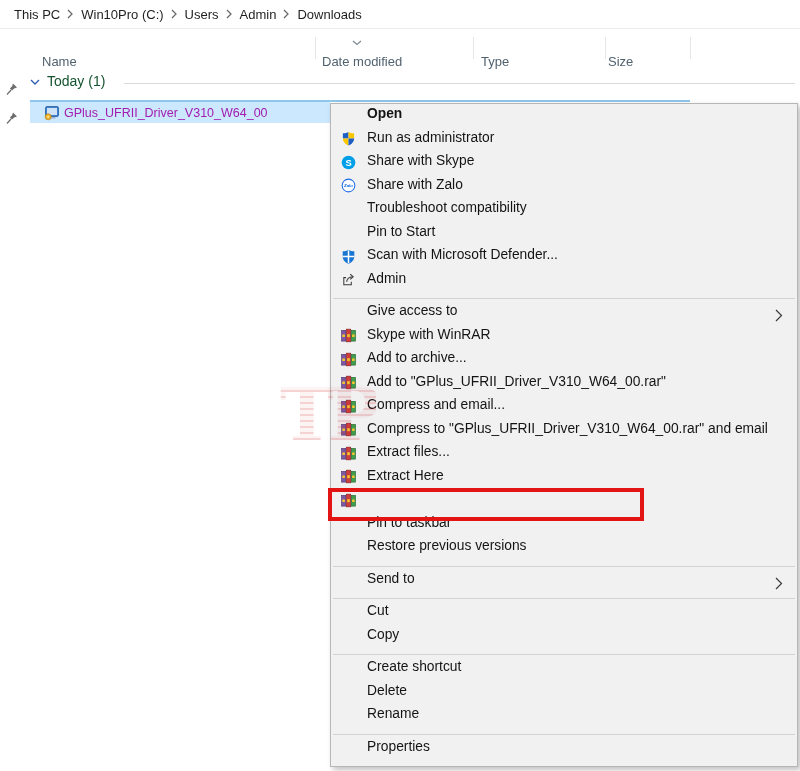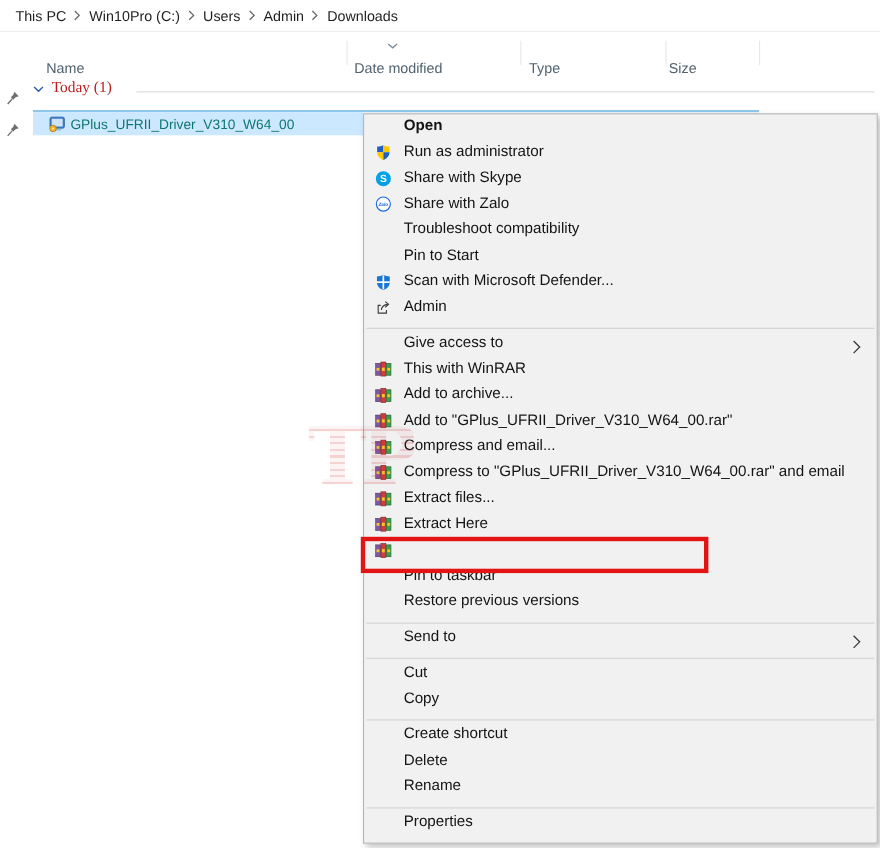--- a/index.html
+++ b/index.html
@@ -15,32 +15,32 @@
   }
   .crumb{padding:0 4px;cursor:default;}
   .crumb-sep{display:flex;align-items:center;padding:0 3px;}
   
   .col-header-row{position:relative;height:36px;}
   .col-label{position:absolute;top:25px;font-size:13px;color:#51626f;}
   .col-divider{position:absolute;top:8px;width:1px;height:22px;background:#e7e7e7;}
   .sort-chevron{position:absolute;top:3px;}
   
   .group-row{position:absolute;top:72px;left:30px;display:flex;align-items:center;gap:7px;}
-  .group-label{font-size:14px;color:#b91c1c;font-family:Liberation Serif, serif;}
+  .group-label{font-size:14px;color:#14532d;}
   .group-rule{position:absolute;top:83px;left:124px;width:671px;height:1px;background:#dadada;}
   
   .pin-marker{position:absolute;left:4px;}
   
   .selection-topline{position:absolute;top:100px;left:30px;width:660px;height:2px;background:#8ec7ea;}
   .file-row{
     position:absolute;top:102px;left:30px;width:300px;height:21px;
     background:#cce8ff;display:flex;align-items:center;
   }
   .file-icon-box{margin-left:13px;width:17px;height:17px;display:flex;align-items:center;justify-content:center;}
-  .file-label{margin-left:4px;font-size:12.5px;color:#0f766e;}
+  .file-label{margin-left:4px;font-size:12.5px;color:#a21caf;}
   
   .context-menu{
     position:absolute;left:330px;top:103px;width:466px;height:660px;
     background:#f1f1f2;border:1px solid #b6b6b6;
     box-shadow:3px 3px 6px rgba(0,0,0,0.25);
     padding-top:2px;z-index:2;
   }
   .menu-item{
     position:relative;height:23.5px;display:flex;align-items:flex-start;
     padding-left:36px;font-size:13.8px;color:#141414;cursor:default;white-space:nowrap;
@@ -227,21 +227,21 @@
     <span class="mi-icon">
       <svg viewBox="0 0 16 16" width="15" height="15">
         <rect x="0.5" y="2.5" width="4.6" height="11.5" fill="#7e57a4" stroke="#4a3068" stroke-width="0.6"></rect>
         <rect x="1.4" y="6.9" width="2.8" height="2.7" fill="#f3c52e"></rect>
         <rect x="10.9" y="2.5" width="4.6" height="11.5" fill="#3e9e4e" stroke="#1f5c28" stroke-width="0.6"></rect>
         <rect x="11.8" y="6.9" width="2.8" height="2.7" fill="#f3c52e"></rect>
         <rect x="5.6" y="1.2" width="4.8" height="13.6" fill="#cf3d3d" stroke="#7c1f1f" stroke-width="0.6"></rect>
         <rect x="6.6" y="6.6" width="2.8" height="3.2" fill="#f3c52e"></rect>
       </svg>
     </span>
-    <span>This with WinRAR</span>
+    <span>Skype with WinRAR</span>
   </div>
 
   <div class="menu-item">
     <span class="mi-icon">
       <svg viewBox="0 0 16 16" width="15" height="15">
         <rect x="0.5" y="2.5" width="4.6" height="11.5" fill="#7e57a4" stroke="#4a3068" stroke-width="0.6"></rect>
         <rect x="1.4" y="6.9" width="2.8" height="2.7" fill="#f3c52e"></rect>
         <rect x="10.9" y="2.5" width="4.6" height="11.5" fill="#3e9e4e" stroke="#1f5c28" stroke-width="0.6"></rect>
         <rect x="11.8" y="6.9" width="2.8" height="2.7" fill="#f3c52e"></rect>
         <rect x="5.6" y="1.2" width="4.8" height="13.6" fill="#cf3d3d" stroke="#7c1f1f" stroke-width="0.6"></rect>

